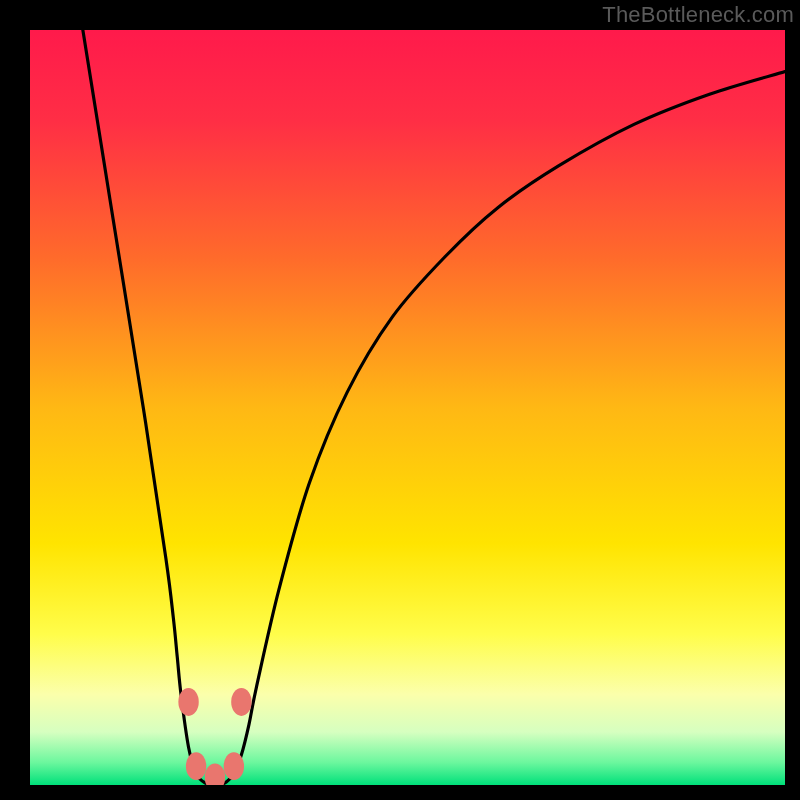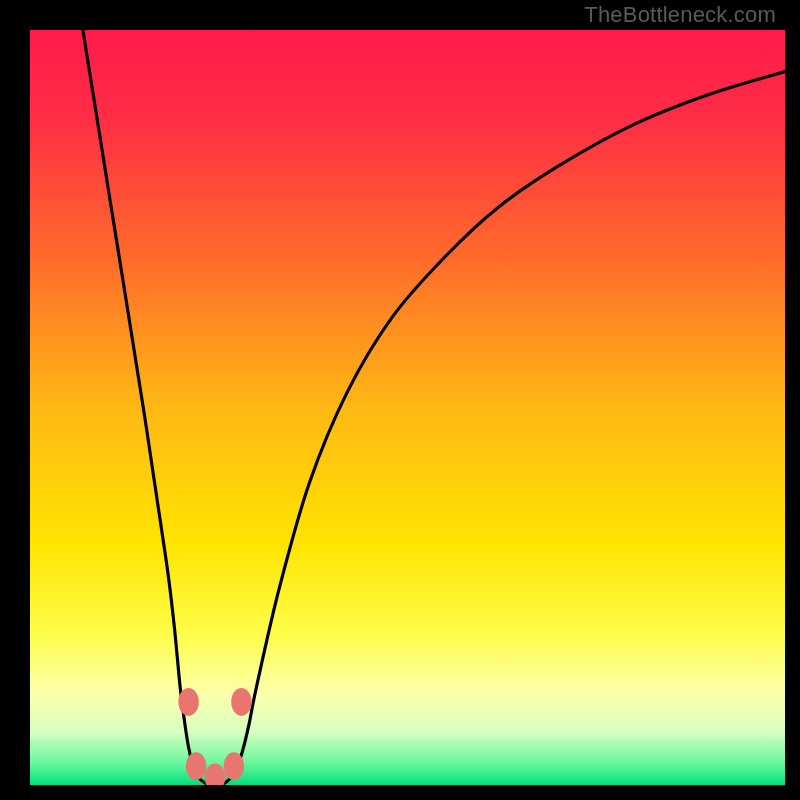--- a/index.html
+++ b/index.html
@@ -12,21 +12,21 @@
   }
   .frame {
     width: 800px;
     height: 800px;
     background: #000;
     position: relative;
   }
   .watermark {
     position: absolute;
     top: 2px;
-    right: 24px;
+    right: 6px;
     color: #5a5a5a;
     font-size: 22px;
     font-weight: 500;
     z-index: 10;
     letter-spacing: 0.2px;
   }
   .plot-wrap {
     position: absolute;
     left: 30px;
     top: 30px;

